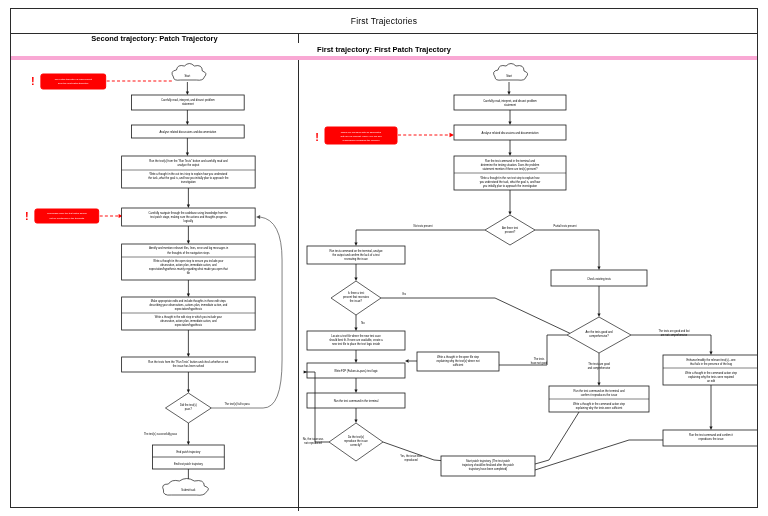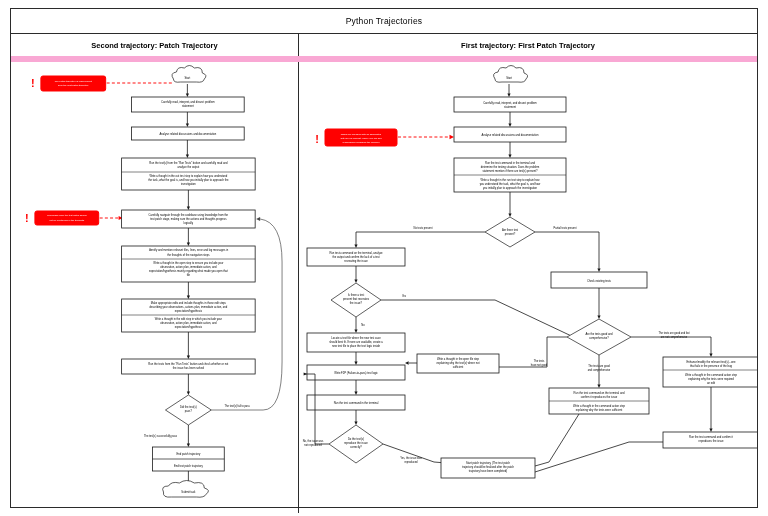--- a/index.html
+++ b/index.html
@@ -5,21 +5,21 @@
   html,body{margin:0;padding:0;background:#ffffff;}
   body{
     width:768px;height:516px;
     font-family:"Liberation Sans","DejaVu Sans",sans-serif;
     color:#000;overflow:hidden;
   }
   #page{position:relative;width:768px;height:516px;box-sizing:border-box;padding:8px 10px 8px 10px;}
   .frame{position:relative;width:748px;height:500px;border:1px solid #2b2b2b;box-sizing:border-box;background:#fff;}
   .title-bar{height:24px;border-bottom:1px solid #2b2b2b;display:flex;align-items:center;justify-content:center;}
   .title-bar span{font-size:8.5px;letter-spacing:.2px;}
-  .col-head{height:22px;display:flex;border-bottom:6px solid #f9a8d4;}
+  .col-head{height:22px;display:flex;border-bottom:4px solid #f9a8d4;flex-direction:column;}
   .col-head .ch{display:flex;align-items:center;justify-content:center;font-size:7.5px;font-weight:bold;box-sizing:border-box;}
   .ch.left{width:288px;border-right:1px solid #2b2b2b;}
   .ch.right{flex:1;}
   .body-row{position:relative;height:451px;display:flex;}
   .pane{position:relative;box-sizing:border-box;height:100%;overflow:hidden;}
   .pane.left{width:288px;border-right:1px solid #2b2b2b;}
   .pane.right{flex:1;}
 
   svg.flow{position:absolute;left:0;top:0;width:100%;height:100%;}
   .nodeText{font-family:"Liberation Sans","DejaVu Sans",sans-serif;font-size:2.7px;text-anchor:middle;fill:#000;}
@@ -34,21 +34,21 @@
   .redline{stroke:#ff1111;stroke-width:1;stroke-dasharray:3 2.2;fill:none;}
   .bang{font-family:"Liberation Sans","DejaVu Sans",sans-serif;font-size:11px;fill:#ff0000;font-weight:bold;text-anchor:middle;}
 </style>
 </head>
 <body>
 
 <div id="page">
   <div class="frame">
 
     <div class="title-bar">
-      <span>Python Trajectories</span>
+      <span>First Trajectories</span>
     </div>
 
     <div class="col-head">
       <div class="ch left">
         <span>Second trajectory: Patch Trajectory</span>
       </div>
       <div class="ch right">
         <span>First trajectory: First Patch Trajectory</span>
       </div>
     </div>

